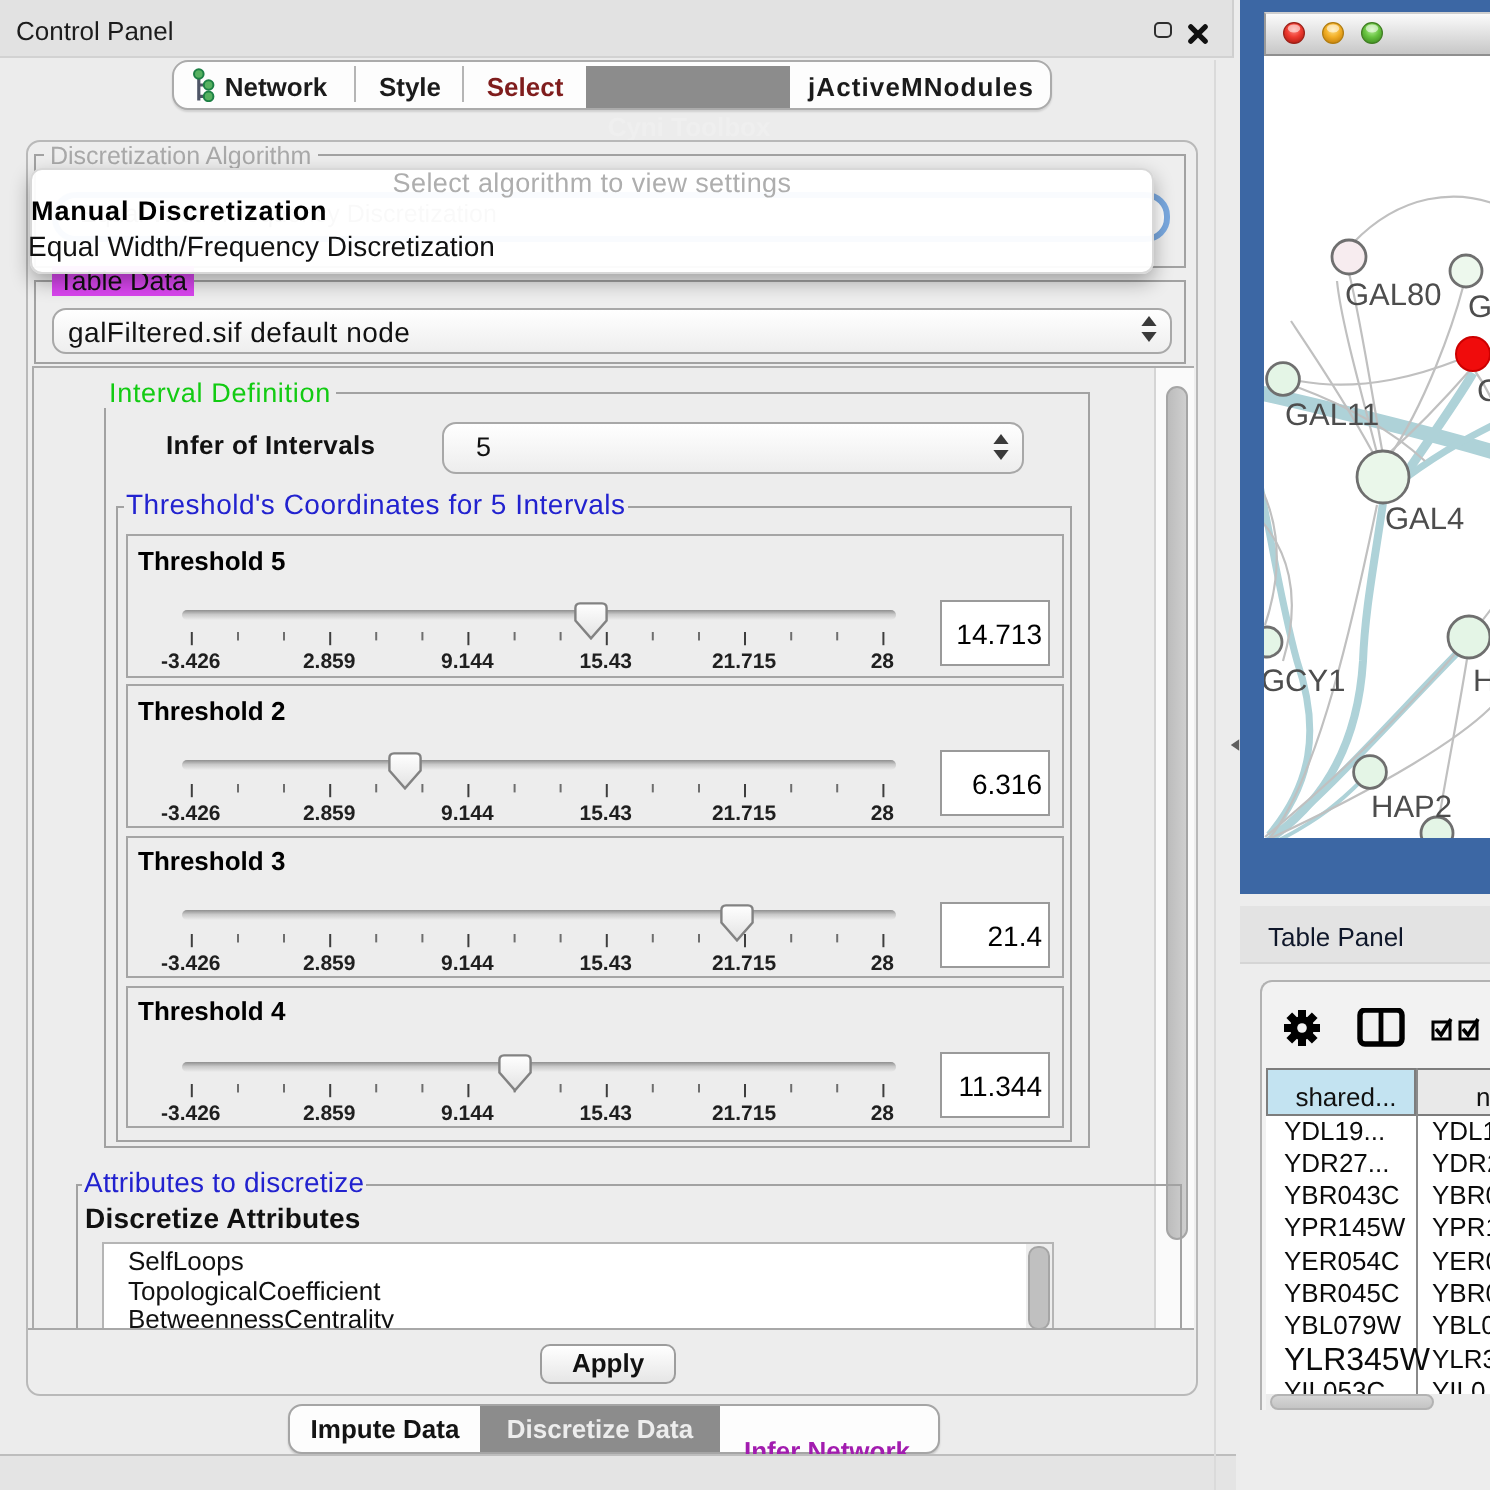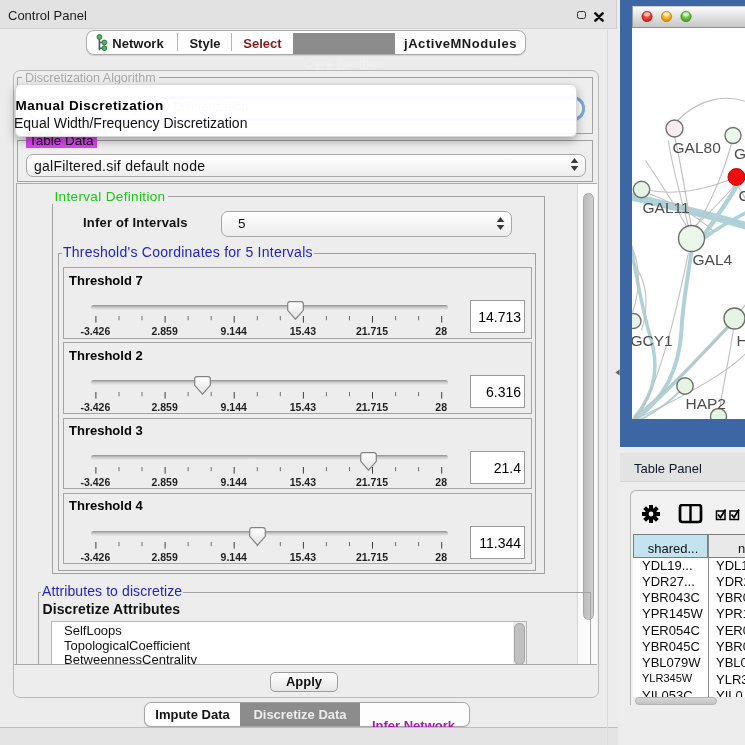--- a/index.html
+++ b/index.html
@@ -64,21 +64,21 @@
 <svg class="abs" style="left:496px;top:217px;" width="9" height="13" viewBox="0 0 9 13">
   <path d="M4.5 0 L8.3 5 L0.7 5 Z" fill="#3a3a3a"></path>
       <path d="M4.5 13 L8.3 8 L0.7 8 Z" fill="#3a3a3a"></path>
 </svg>
 
 <div class="abs" style="left:58px;top:253px;width:476px;height:316px;border:1px solid #a2a2a2;"></div>
 <div class="abs" style="left:62px;top:243.5px;background:#ededed;padding:0 1px;font-size:14px;letter-spacing:0.25px;color:#2222cf;">Threshold's Coordinates for 5 Intervals</div>
 
 <div id="thresholds">
 <div class="abs" style="left:63px;top:267.0px;width:469px;height:71.5px;background:#ededed;border:1px solid #a5a5a5;box-sizing:border-box;"></div>
-<div class="abs" style="left:69px;top:272.5px;font-size:13px;font-weight:bold;color:#000;">Threshold 7</div>
+<div class="abs" style="left:69px;top:272.5px;font-size:13px;font-weight:bold;color:#000;">Threshold 5</div>
 <div class="abs" style="left:91px;top:304.6px;width:356.5px;height:5px;background:linear-gradient(#8f8f8f,#c9c9c9 45%,#ececec);border-radius:2.5px;"></div>
 <svg class="abs" style="left:91px;top:316.4px;" width="358" height="8" viewBox="0 0 358 8">
         <path d="M4.9 0 L4.9 6.6" stroke="#3e3e3e" stroke-width="1"></path>
         <path d="M28.0 0 L28.0 4.2" stroke="#6e6e6e" stroke-width="1"></path>
         <path d="M51.0 0 L51.0 4.2" stroke="#6e6e6e" stroke-width="1"></path>
         <path d="M74.1 0 L74.1 6.6" stroke="#3e3e3e" stroke-width="1"></path>
         <path d="M97.1 0 L97.1 4.2" stroke="#6e6e6e" stroke-width="1"></path>
         <path d="M120.2 0 L120.2 4.2" stroke="#6e6e6e" stroke-width="1"></path>
         <path d="M143.2 0 L143.2 6.6" stroke="#3e3e3e" stroke-width="1"></path>
         <path d="M166.3 0 L166.3 4.2" stroke="#6e6e6e" stroke-width="1"></path>
@@ -244,20 +244,21 @@
 <div class="abs" style="left:360px;top:718px;width:107px;text-align:center;font-size:13px;font-weight:bold;color:#a21caf;">Infer Network</div>
 <div class="abs" style="left:0;top:727px;width:618px;height:1px;background:#bdbdbd;"></div>
 <div class="abs" style="left:0;top:728px;width:618px;height:17px;background:#e4e4e4;"></div>
 
 <svg class="abs" style="left:615px;top:368.5px;" width="5" height="7" viewBox="0 0 5 7">
   <path d="M4.6 0.6 L4.6 6.4 L0.4 3.5 Z" fill="#5f5f5f"></path>
 </svg>
 <div class="abs" style="left:607px;top:30px;width:1px;height:715px;background:#dadada;"></div>
 
 <div class="abs" style="left:15px;top:84px;width:562px;height:52.5px;background:rgba(255,255,255,0.955);border:1px solid #d8d8d8;border-radius:6px;box-shadow:0 4px 10px rgba(0,0,0,0.32);box-sizing:border-box;"></div>
+<div class="abs" style="left:15px;top:83.5px;width:562px;text-align:center;font-size:13.5px;letter-spacing:0.2px;color:#aeaeae;">Select algorithm to view settings</div>
 <div class="abs" style="left:15.5px;top:98px;font-size:13.5px;letter-spacing:0.45px;font-weight:bold;color:#000;">Manual Discretization</div>
 <div class="abs" style="left:14px;top:115.4px;font-size:14px;color:#111;">Equal Width/Frequency Discretization</div>
 
 <div class="abs" style="left:620px;top:0;width:125px;height:447px;background:#3c67a4;"></div>
 <div id="netwin">
 
 <div class="abs" style="left:631.5px;top:6px;width:113.5px;height:21.5px;background:linear-gradient(#fbfbfb,#c7c7c7);border-bottom:1px solid #8f8f8f;border-left:1px solid #9a9a9a;border-top:1px solid #cfcfcf;box-sizing:border-box;"></div>
 <svg class="abs" style="left:640px;top:9px;" width="60" height="15" viewBox="0 0 60 15">
   <defs>
     <radialGradient id="tlr" cx="0.5" cy="0.35" r="0.7">
@@ -390,21 +391,21 @@
 <div class="abs" style="left:642px;top:590.1px;font-size:13px;color:#0b0b0b;white-space:nowrap;">YBR043C</div>
 <div class="abs" style="left:716px;top:590.1px;font-size:13px;color:#0b0b0b;white-space:nowrap;">YBR0</div>
 <div class="abs" style="left:642px;top:606.4px;font-size:13px;color:#0b0b0b;white-space:nowrap;">YPR145W</div>
 <div class="abs" style="left:716px;top:606.4px;font-size:13px;color:#0b0b0b;white-space:nowrap;">YPR1</div>
 <div class="abs" style="left:642px;top:622.7px;font-size:13px;color:#0b0b0b;white-space:nowrap;">YER054C</div>
 <div class="abs" style="left:716px;top:622.7px;font-size:13px;color:#0b0b0b;white-space:nowrap;">YER0</div>
 <div class="abs" style="left:642px;top:639.0px;font-size:13px;color:#0b0b0b;white-space:nowrap;">YBR045C</div>
 <div class="abs" style="left:716px;top:639.0px;font-size:13px;color:#0b0b0b;white-space:nowrap;">YBR0</div>
 <div class="abs" style="left:642px;top:655.3px;font-size:13px;color:#0b0b0b;white-space:nowrap;text-align:center;">YBL079W</div>
 <div class="abs" style="left:716px;top:655.3px;font-size:13px;color:#0b0b0b;white-space:nowrap;">YBL0</div>
-<div class="abs" style="left:642px;top:671.6px;font-size:11px;color:#0b0b0b;white-space:nowrap;">YLR345W</div>
+<div class="abs" style="left:642px;top:671.6px;font-size:16px;color:#0b0b0b;white-space:nowrap;">YLR345W</div>
 <div class="abs" style="left:716px;top:671.6px;font-size:13px;color:#0b0b0b;white-space:nowrap;">YLR3</div>
 <div class="abs" style="left:642px;top:687.9px;font-size:13px;color:#0b0b0b;white-space:nowrap;">YIL053C</div>
 <div class="abs" style="left:716px;top:687.9px;font-size:13px;color:#0b0b0b;white-space:nowrap;">YIL0</div>
 
 <div class="abs" style="left:633px;top:696.5px;width:112px;height:8px;background:#ececec;"></div>
 <div class="abs" style="left:634.5px;top:697px;width:82px;height:7.5px;background:linear-gradient(#d6d6d6,#c4c4c4);border:1px solid #b3b3b3;border-radius:4.5px;box-sizing:border-box;"></div>
 <div class="abs" style="left:633px;top:707.5px;width:112px;height:1px;background:#a8a8a8;"></div>
 
 </div>
 </div>

